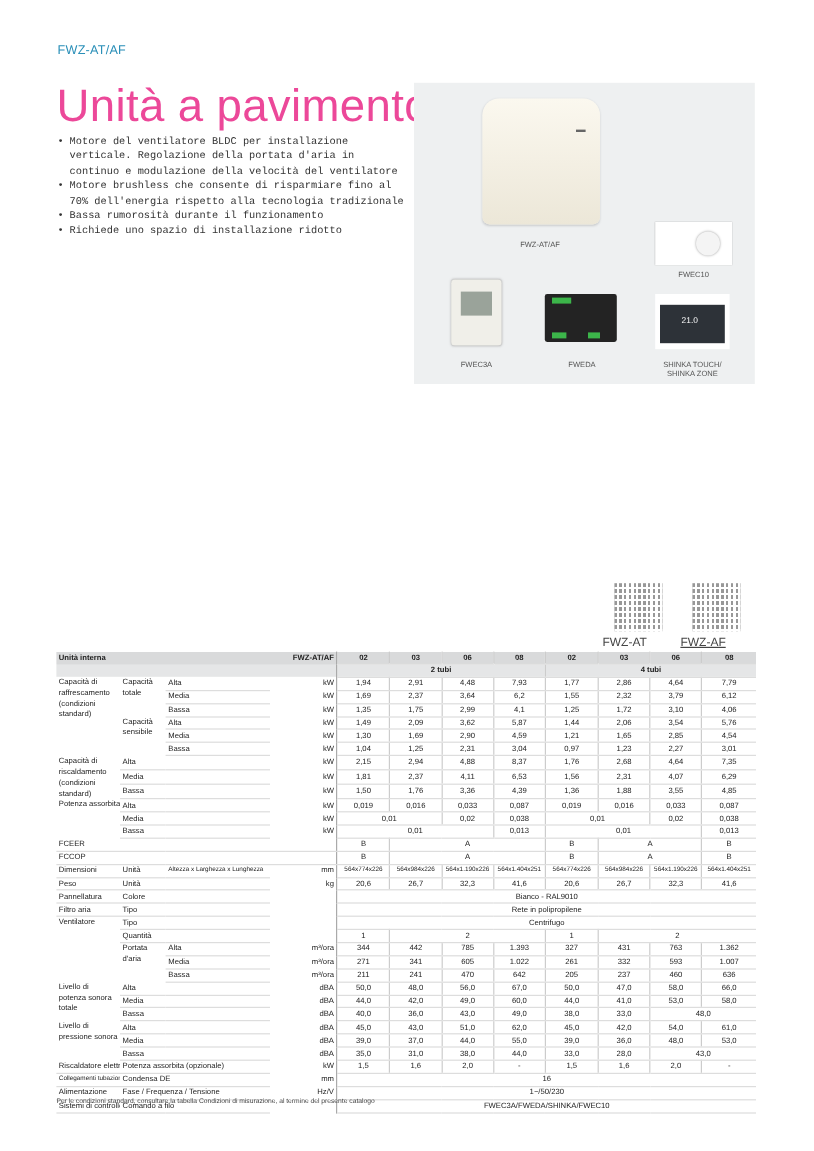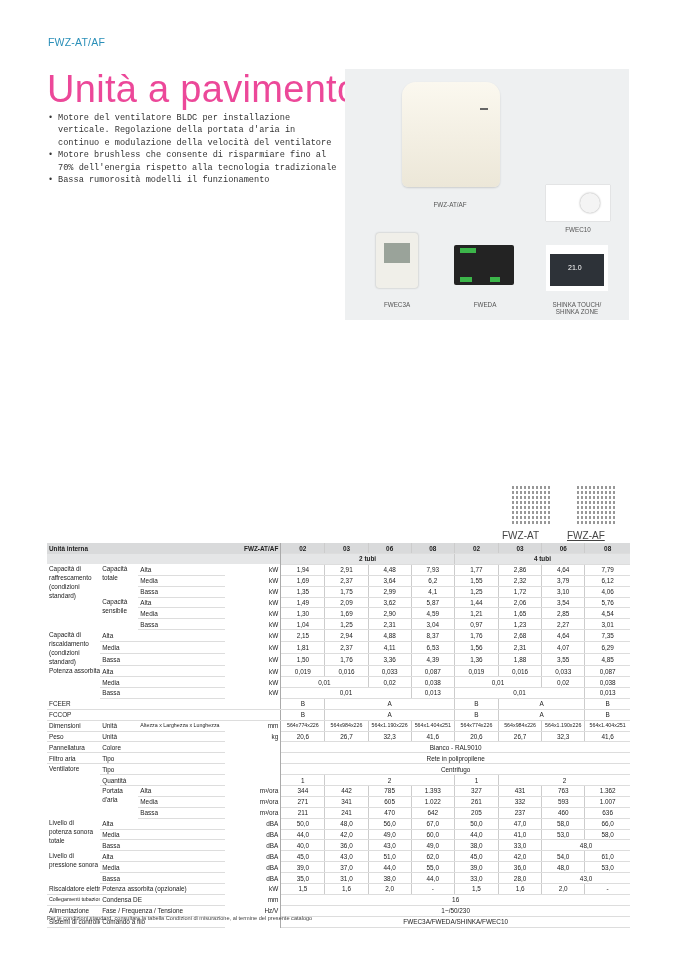--- a/index.html
+++ b/index.html
@@ -39,21 +39,22 @@
 </style>
 </head>
 <body>
 
 <div class="series">FWZ-AT/AF</div>
 <div class="title">Unità a pavimento</div>
 
 <ul class="bullets">
   <li>Motore del ventilatore BLDC per installazione verticale. Regolazione della portata d'aria in continuo e modulazione della velocità del ventilatore</li>
   <li>Motore brushless che consente di risparmiare fino al 70% dell'energia rispetto alla tecnologia tradizionale</li>
-  <li>Bassa rumorosità modelli il funzionamento</li>
+  <li>Bassa rumorosità durante il funzionamento</li>
+  <li>Richiede uno spazio di installazione ridotto</li>
 </ul>
 
 <div class="imgpanel"></div>
 <div class="unit">
     <div class="logo"></div>
   </div>
 <div class="cap" style="left:420px;top:201px;width:60px;">FWZ-AT/AF</div>
 <div class="fwec10">
     <div class="knob"></div>
   </div>

